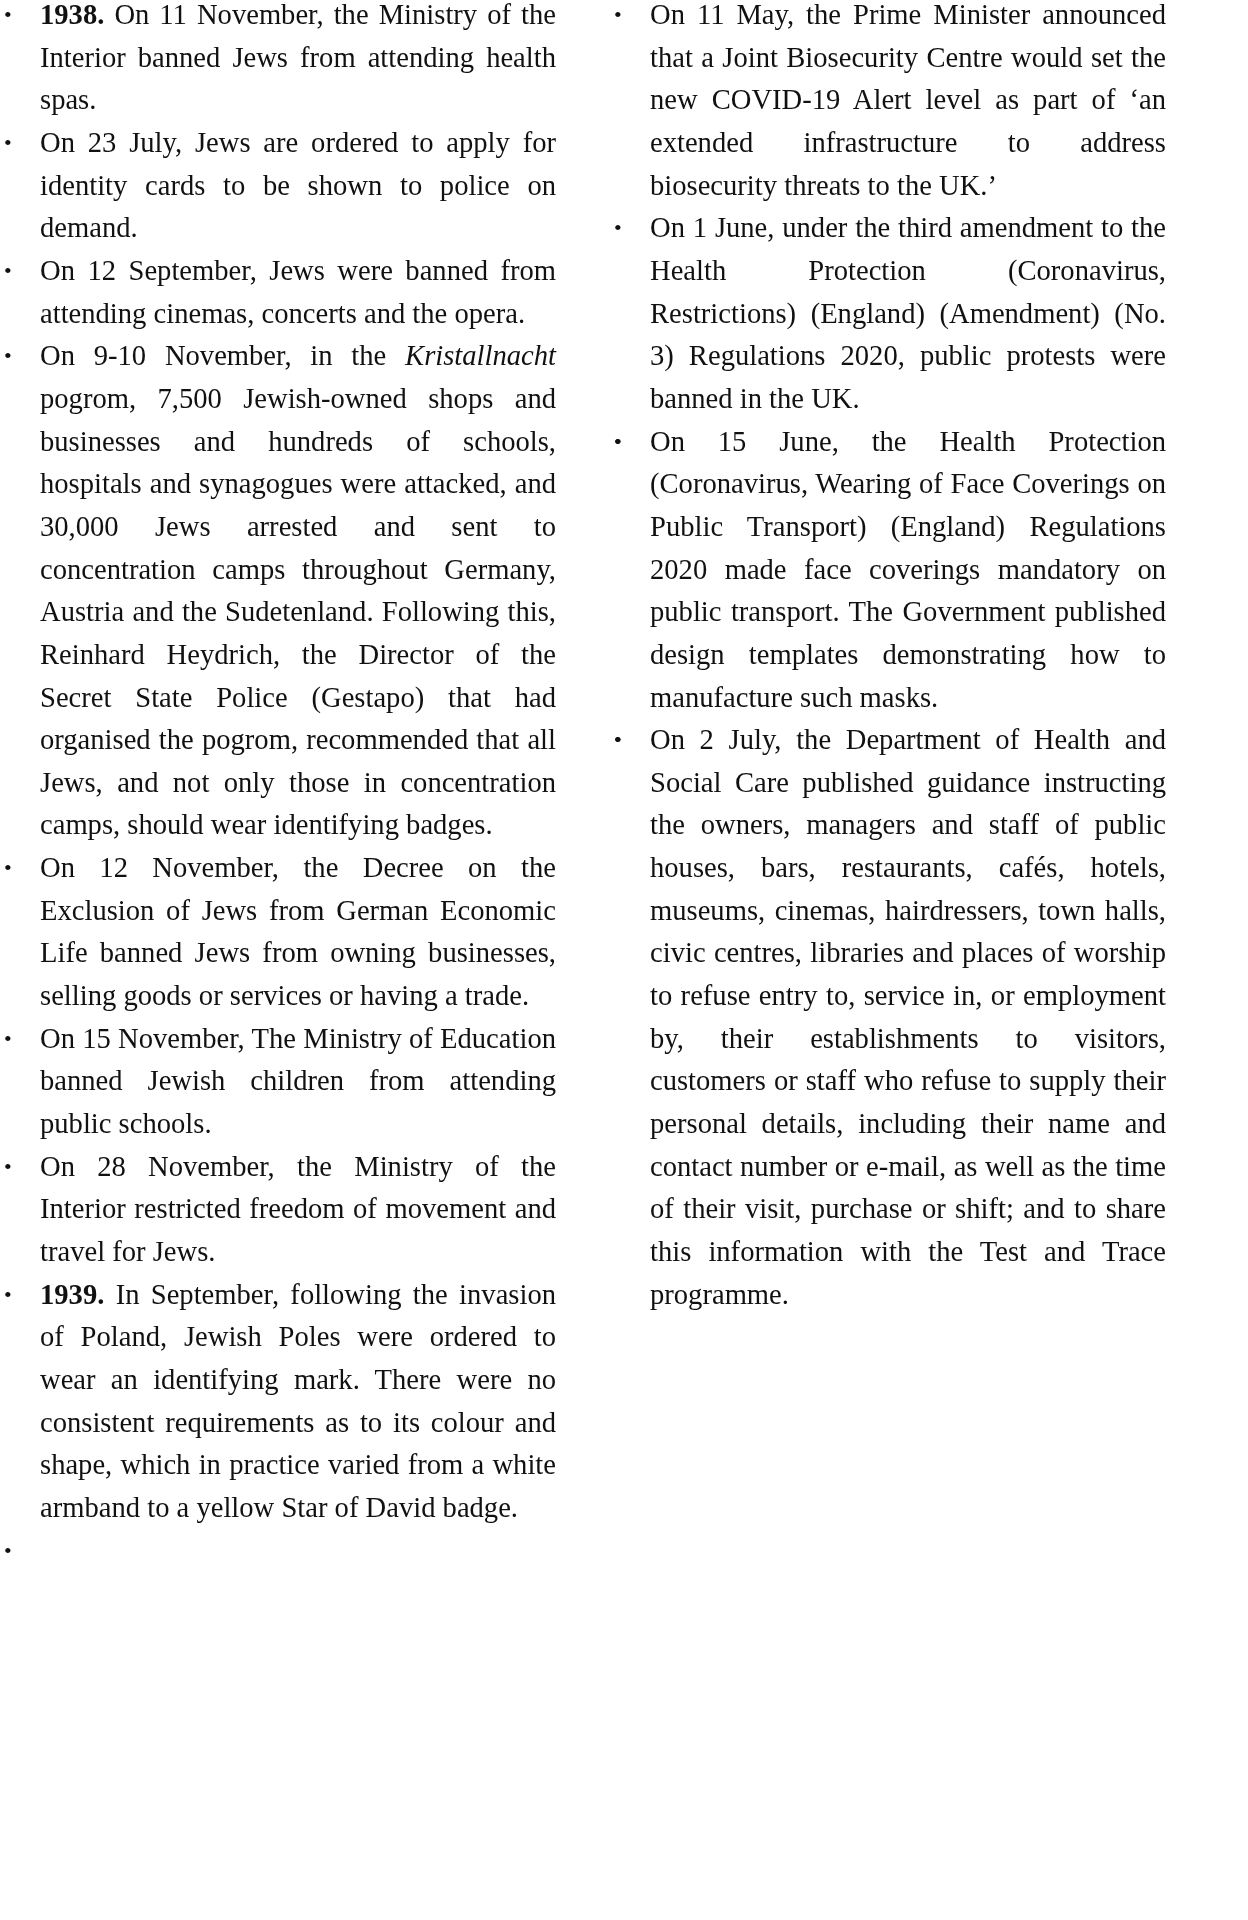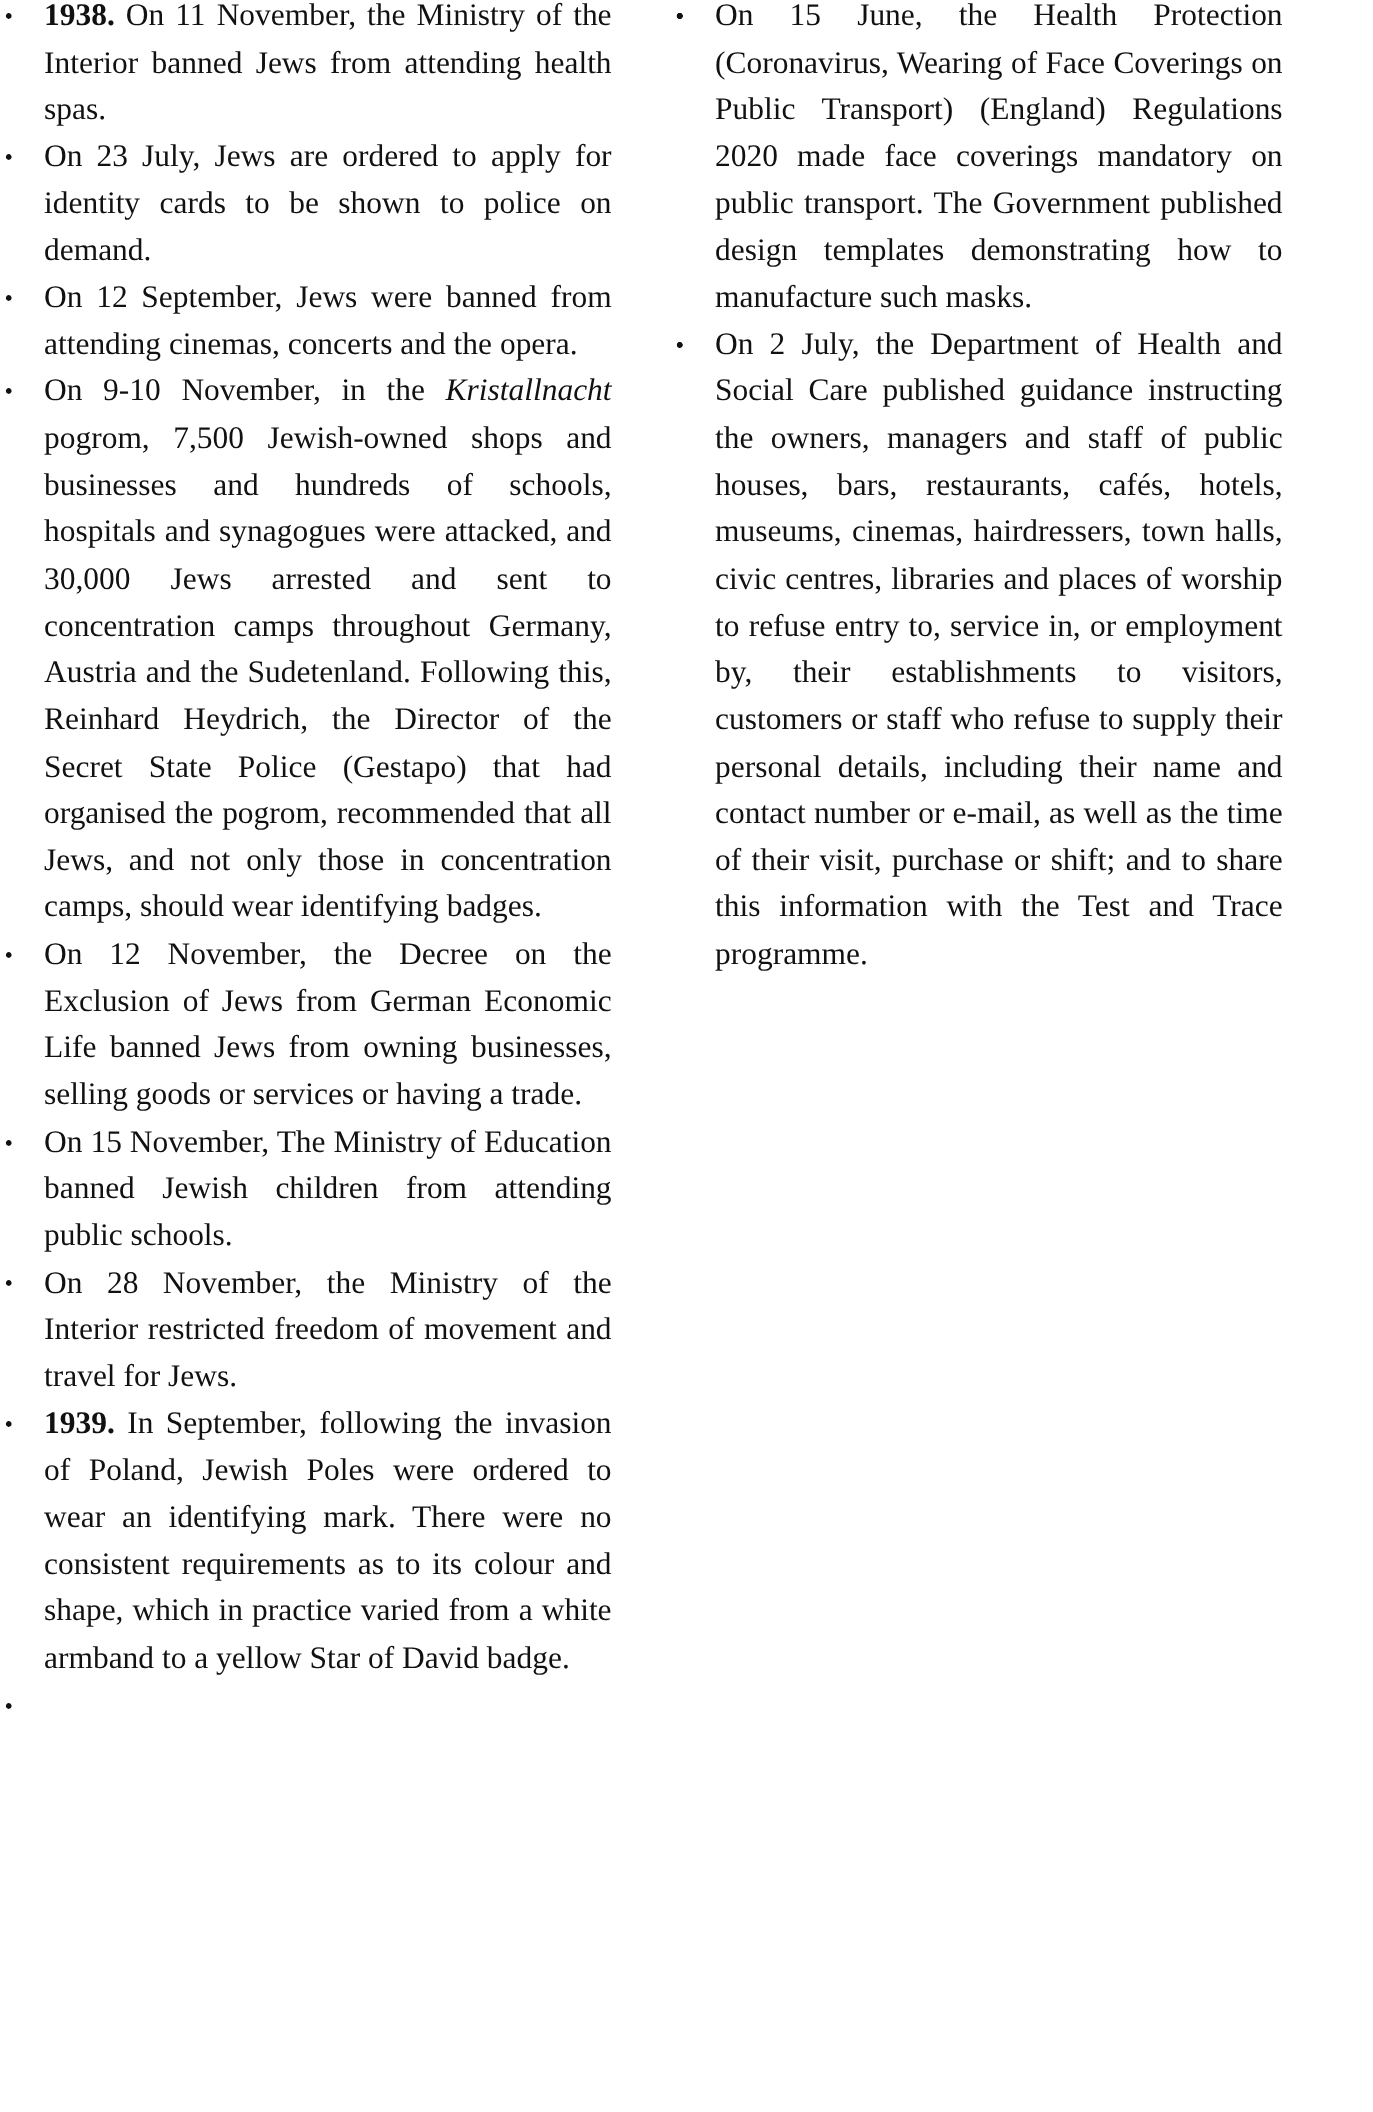--- a/index.html
+++ b/index.html
@@ -68,23 +68,25 @@
     <li>
       <span class="bullet">•</span>
     </li>
   </ul>
 </div>
 
 <div class="col right">
   <ul>
     <li>
       <span class="bullet">•</span>
+      <span>On 11 May, the Prime Minister announced that a Joint Biosecurity Centre would set the new COVID-19 Alert level as part of ‘an extended infrastructure to address biosecurity threats to the UK.’</span>
     </li>
     <li>
       <span class="bullet">•</span>
+      <span>On 1 June, under the third amendment to the Health Protection (Coronavirus, Restrictions) (England) (Amendment) (No. 3) Regulations 2020, public protests were banned in the UK.</span>
     </li>
     <li>
       <span class="bullet">•</span>
     </li>
     <li>
       <span class="bullet">•</span>
       <span>On 15 June, the Health Protection (Coronavirus, Wearing of Face Coverings on Public Transport) (England) Regulations 2020 made face coverings mandatory on public transport. The Government published design templates demonstrating how to manufacture such masks.</span>
     </li>
     <li>
       <span class="bullet">•</span>

